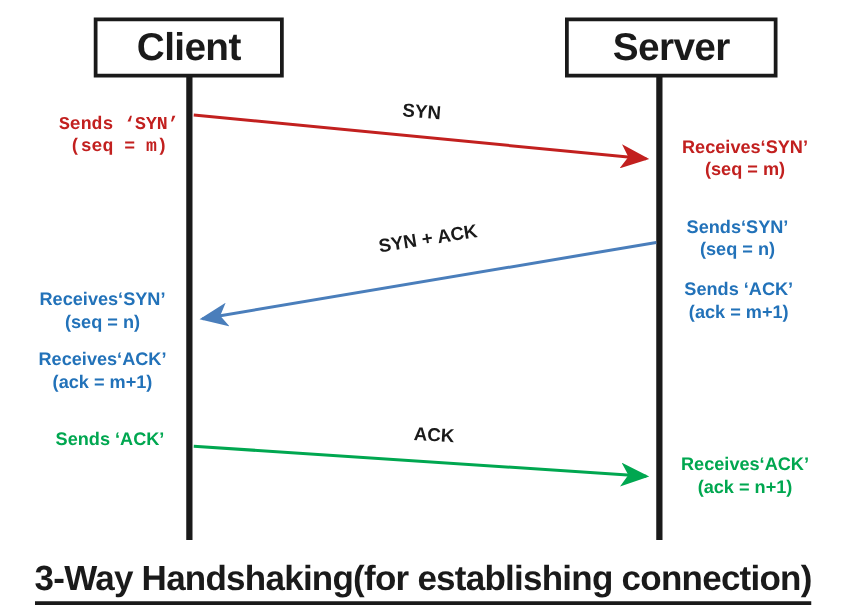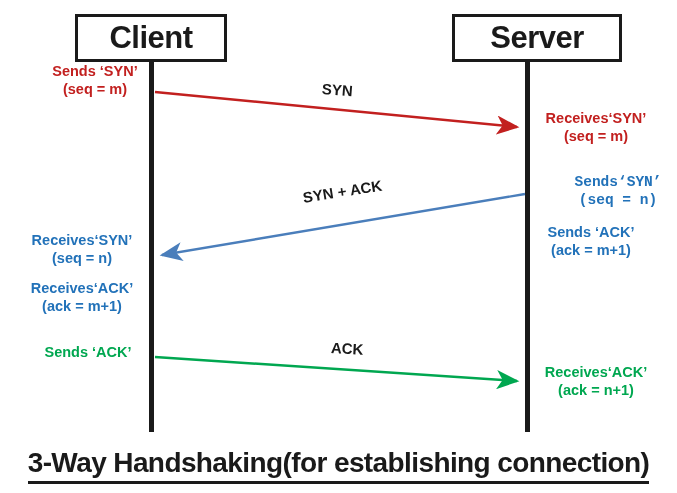--- a/index.html
+++ b/index.html
@@ -47,23 +47,23 @@
   .msg-synack{left:303px;top:189px;transform:rotate(-9deg);}
   .msg-ack{left:331px;top:339px;transform:rotate(3deg);}
   .ann{
     position:absolute;width:120px;
     text-align:center;font-size:14.5px;font-weight:bold;
     line-height:17.5px;white-space:nowrap;
   }
   .ann-red{color:var(--red);}
   .ann-blue{color:var(--blue);}
   .ann-green{color:var(--green);}
-  .ann-client-sends-syn{left:35px;top:63px;}
+  .ann-client-sends-syn{left:35px;top:92px;font-family:Liberation Mono, monospace;}
   .ann-server-receives-syn{left:536px;top:110px;}
-  .ann-server-sends-syn{left:558px;top:174px;font-family:Liberation Mono, monospace;}
+  .ann-server-sends-syn{left:530px;top:174px;}
   .ann-server-sends-ack{left:531px;top:224px;}
   .ann-client-receives-syn{left:22px;top:232px;}
   .ann-client-receives-ack{left:22px;top:280px;}
   .ann-client-sends-ack{left:28px;top:344px;}
   .ann-server-receives-ack{left:536px;top:364px;}
   .title-wrap{
     position:absolute;left:0;right:0;top:447px;
     text-align:center;
   }
   .title-text{

